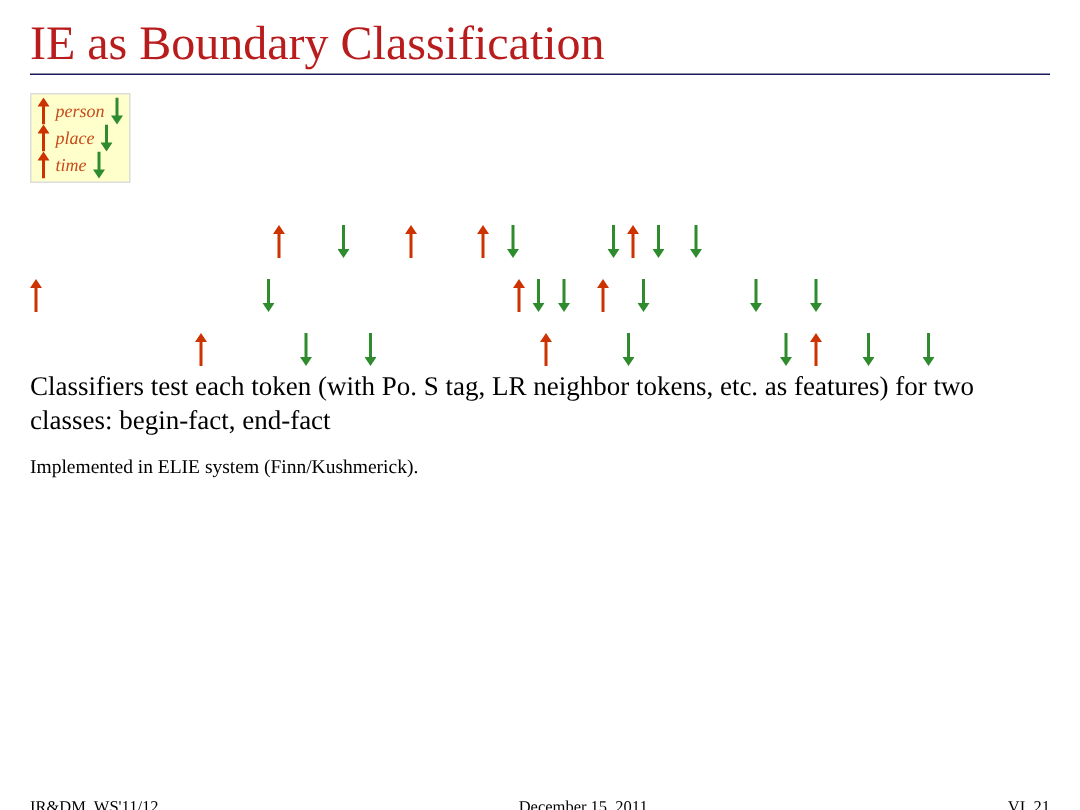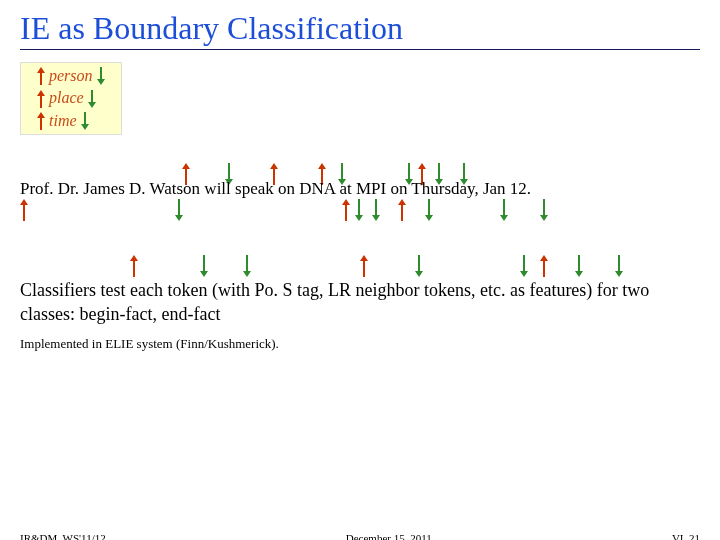--- a/index.html
+++ b/index.html
@@ -13,21 +13,21 @@
     position: relative;
     overflow: hidden;
   }
   .slide {
     padding: 10px 20px 0 20px;
     height: 100%;
     position: relative;
   }
   .title {
     font-size: 32px;
-    color: #1d4ed8;
+    color: #b91c1c;
     border-bottom: 1.5px solid #1a1a5a;
     padding-bottom: 2px;
     margin-bottom: 8px;
   }
   .body-text {
     font-size: 18px;
     line-height: 1.25;
   }
   .key-idea { text-decoration: underline; }
   .examples-row {
@@ -36,22 +36,22 @@
     align-items: flex-start;
     margin-top: 12px;
   }
   .examples-label {
     font-size: 19px;
     text-decoration: underline;
   }
   .legend {
     background: #ffffcc;
     border: 1px solid #ddd;
-    padding: 2px 16px;
-    font-size: 16px;
+    padding: 2px 4px;
+    font-size: 12px;
     font-style: italic;
     color: #c84b1a;
     line-height: 1.4;
   }
   .legend-row {
     display: flex;
     align-items: center;
     gap: 4px;
   }
   .sentence {
@@ -177,21 +177,20 @@
         </div>
       <div class="arrow" style="left:440px">
           <svg width="8" height="22">
             <path d="M4 22 L8 16 L5 16 L5 0 L3 0 L3 16 L0 16 Z" class="down-green"></path>
           </svg>
         </div>
     </div>
   </div>
 
   <div class="sentence">
-    <span>Prof. Dr. James D. Watson will speak on DNA at MPI on Thursday, Jan 12.</span>
     <div class="arrow-row">
       <div class="arrow" style="left:0px">
           <svg width="8" height="22">
             <path d="M4 0 L8 6 L5 6 L5 22 L3 22 L3 6 L0 6 Z" class="up-red"></path>
           </svg>
         </div>
       <div class="arrow" style="left:155px">
           <svg width="8" height="22">
             <path d="M4 22 L8 16 L5 16 L5 0 L3 0 L3 16 L0 16 Z" class="down-green"></path>
           </svg>

